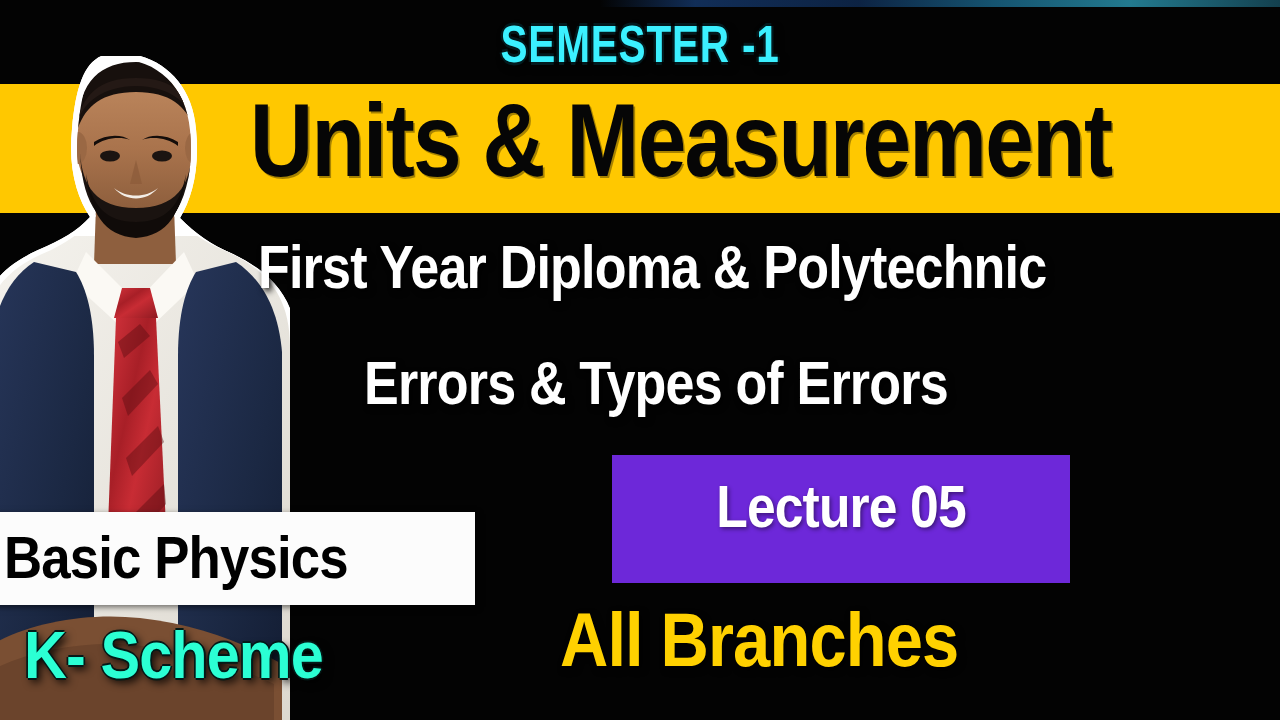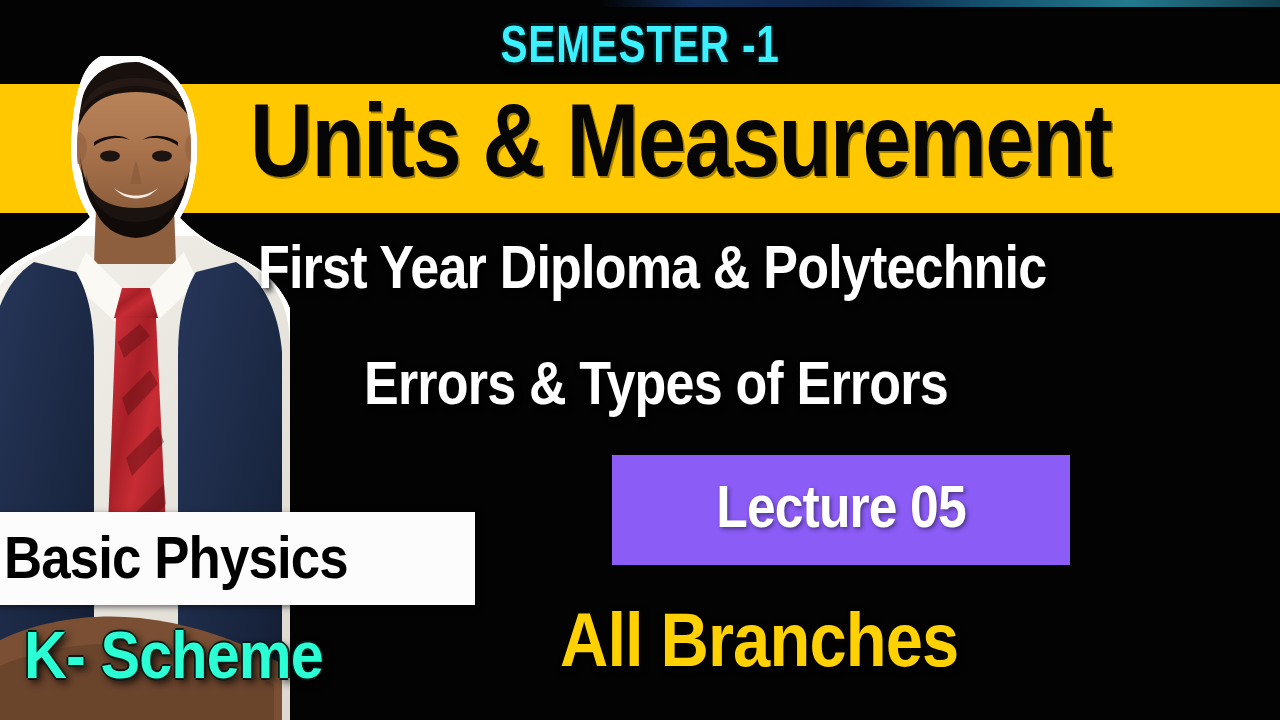--- a/index.html
+++ b/index.html
@@ -116,22 +116,22 @@
     transform-origin: left top;
     letter-spacing: -1px;
     text-shadow: 3px 3px 7px rgba(0,0,0,.95);
     z-index: 6;
   }
 
   
   .lecture-box {
     position: absolute;
     left: 612px; top: 455px;
-    width: 458px; height: 110px;
-    background: #8b5cf6;
+    width: 458px; height: 128px;
+    background: #6d28d9;
     z-index: 5;
   }
   .lecture-label {
     position: absolute;
     left: 0; right: 0; top: 22px;
     text-align: center;
     font-size: 60px;
     color: #ffffff;
     transform: scaleX(.86);
     letter-spacing: -1px;

